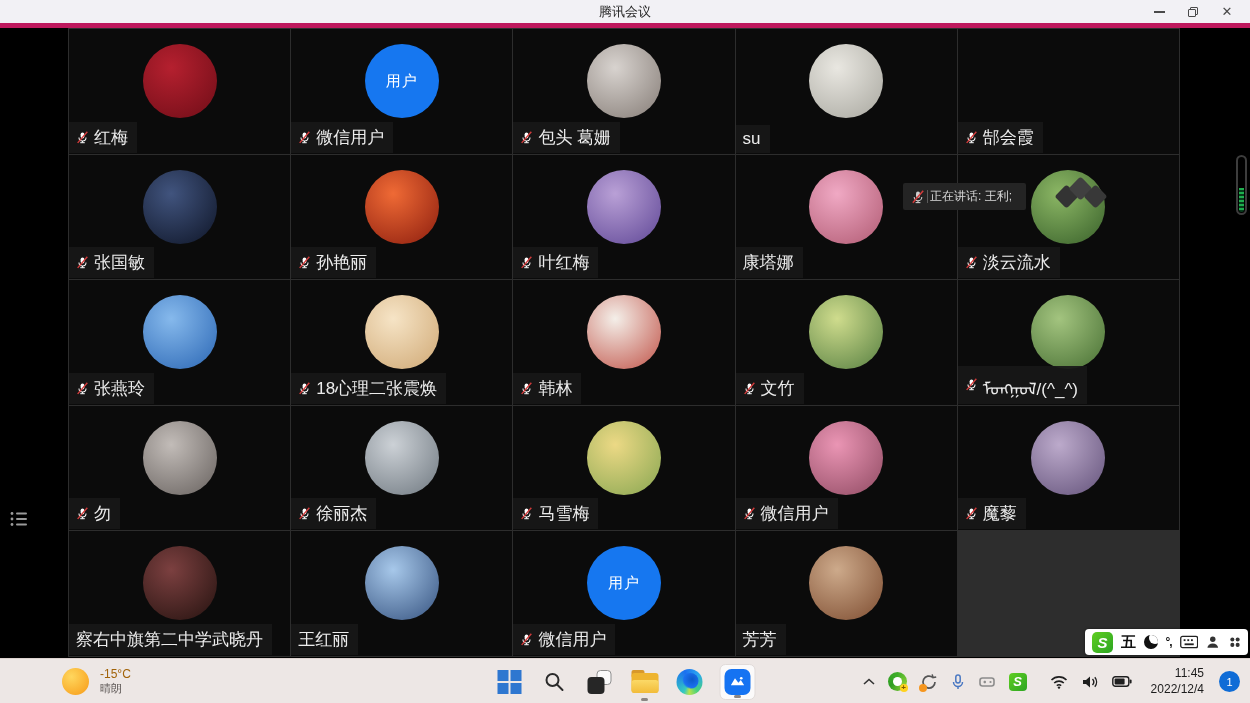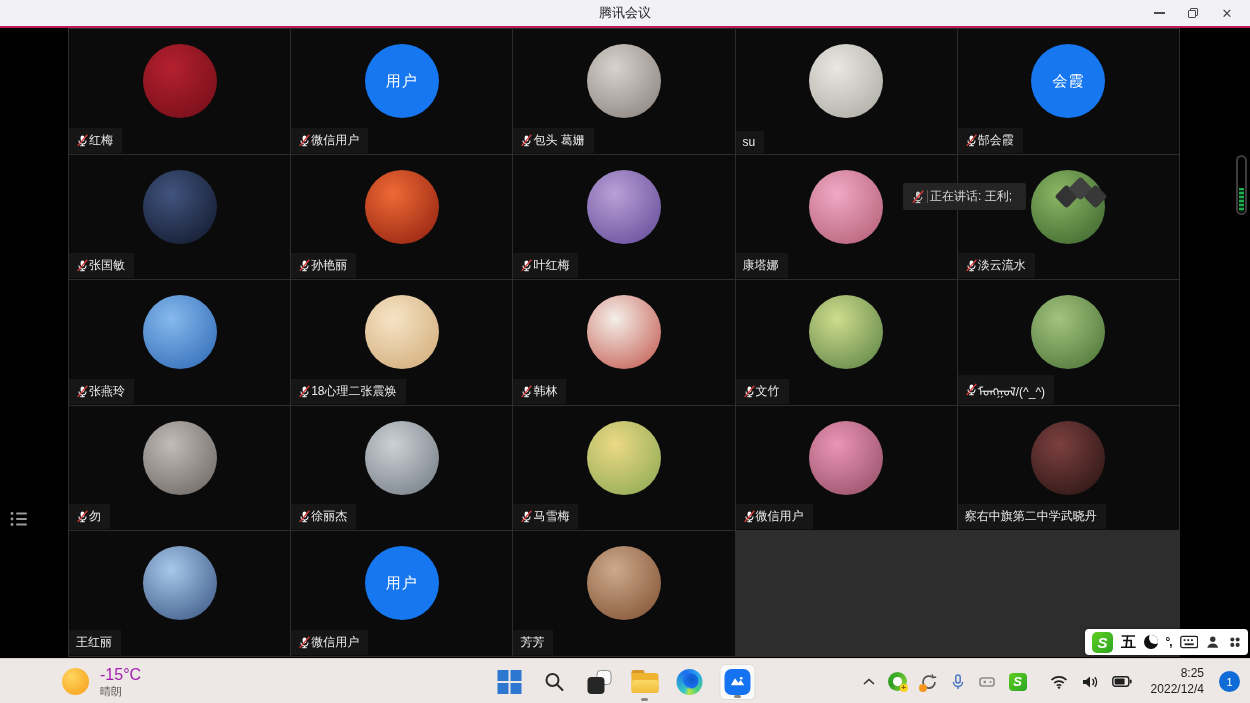--- a/index.html
+++ b/index.html
@@ -1,42 +1,42 @@
 <!DOCTYPE html>
 <html><head>
 <meta charset="utf-8">
 <style>
   * { margin:0; padding:0; box-sizing:border-box; }
   html,body { width:1250px; height:703px; overflow:hidden; background:#000;
     font-family:"Liberation Sans","DejaVu Sans",sans-serif; }
 
   
-  .titlebar { position:relative; height:28px; background:#f2f1f5; border-bottom:2px solid #be185d;
+  .titlebar { position:relative; height:28px; background:#f2f1f5; border-bottom:5px solid #be185d;
     display:flex; align-items:center; justify-content:center; }
   .title { font-size:13px; color:#1f1f1f; }
   .win-controls { position:absolute; right:6px; top:0; height:100%; display:flex; align-items:center; }
   .wc { width:34px; height:26px; display:flex; align-items:center; justify-content:center;
     color:#4a4a4a; font-size:13px; cursor:default; }
   .wc .min-glyph { display:block; width:11px; height:2px; background:#4a4a4a; }
   .restore-glyph { position:relative; width:10px; height:10px; }
   .restore-glyph i { position:absolute; display:block; border:1.4px solid #4a4a4a; border-radius:1px; }
   .restore-glyph i.back { width:8px; height:8px; right:0; top:0; }
   .restore-glyph i.front { width:8px; height:8px; left:0; bottom:0; background:#f2f1f5; }
 
   
   .stage { position:relative; width:1250px; height:630px; background:#000; }
   .grid { position:absolute; left:68px; top:0; width:1112px; height:629px;
     display:grid; grid-template-columns:repeat(5,1fr); grid-template-rows:repeat(5,1fr);
     gap:1px; background:#2d2d2d; border:1px solid #2d2d2d; }
   .tile { position:relative; background:#0b0b0b; display:flex; justify-content:center; overflow:hidden; }
   .avatar { width:74px; height:74px; border-radius:50%; margin-top:15px; flex:0 0 auto; }
   .avatar-text { display:flex; align-items:center; justify-content:center;
     color:#fff; font-size:15px; letter-spacing:1px; }
-  .name-tag { position:absolute; left:0; bottom:1px; display:flex; align-items:center; 
-    background:rgba(24,24,24,.93); padding:4px 9px 4px 7px; font-size:12px; color:#ececec;
+  .name-tag { position:absolute; left:0; bottom:1px; display:flex; align-items:center; gap:5px;
+    background:rgba(24,24,24,.93); padding:4px 9px 4px 7px; font-size:17px; color:#ececec;
     max-width:96%; white-space:nowrap; overflow:hidden;justify-content:flex-end; }
   .name-tag svg { flex:0 0 auto; }
 
   
   .speak-tooltip { position:absolute; left:903px; top:155px; height:27px; z-index:6;
     display:flex; align-items:center; gap:2px; background:#242424; border-radius:2px;
     padding:0 14px 0 8px; color:#d9d9d9; font-size:12px; }
   .speak-tooltip .divider { width:1px; height:13px; background:#5a5a5a; }
 
   
@@ -70,21 +70,21 @@
     background:#fff; left:5px; top:-3px; }
   .ime-punct { font-size:12px; font-weight:700; color:#111; letter-spacing:-1px; }
 
   
   .taskbar { position:absolute; left:0; top:658px; width:1250px; height:45px;
     background:#ede7e5; border-top:1px solid #ddd2cf; }
   .weather { position:absolute; left:62px; top:0; height:45px; display:flex; align-items:center; gap:11px; }
   .sun { width:27px; height:27px; border-radius:50%;
     background:radial-gradient(circle at 35% 32%,#ffd75e,#f79a16); }
   .weather-text { line-height:1.25; }
-  .weather-temp { font-size:16px; color:#a21caf; }
+  .weather-temp { font-size:12px; color:#a16207; }
   .weather-cond { font-size:11px; color:#5e5856; }
 
   .center-icons { position:absolute; left:50%; top:0; transform:translateX(-50%); height:45px;
     display:flex; align-items:center; gap:15px; }
   .task-icon { position:relative; width:30px; height:30px; display:flex; align-items:center;
     justify-content:center; border-radius:6px; }
   .task-icon.active-box { width:36px; height:36px; background:#fbfafa; border:1px solid #e1dbd9; }
   .run-dash::after { content:""; position:absolute; bottom:-4px; left:50%; transform:translateX(-50%);
     width:7px; height:3px; border-radius:2px; background:#8b8583; }
   .active-box.run-dash::after { bottom:1px; }
@@ -194,21 +194,20 @@
     </div>
   </div>
       <div class="tile">
     <div class="avatar" style="background: radial-gradient(circle at 38% 32%, rgb(233, 231, 225), rgb(168, 167, 159));"></div>
     <div class="name-tag">
 
       <span>su</span>
     </div>
   </div>
       <div class="tile">
-    <div class="avatar avatar-text" style="background: rgb(22, 119, 240);">会霞</div>
     <div class="name-tag">
       <svg viewBox="0 0 14 14" width="13" height="13">
         <rect x="5" y="1.5" width="4" height="6.5" rx="2" fill="#fff"></rect>
         <path d="M3.2 7 a3.8 3.8 0 0 0 7.6 0" fill="none" stroke="#fff" stroke-width="1.1"></path>
         <line x1="7" y1="10.8" x2="7" y2="12.3" stroke="#fff" stroke-width="1.1"></line>
         <line x1="4.6" y1="12.6" x2="9.4" y2="12.6" stroke="#fff" stroke-width="1.1"></line>
         <line x1="1.8" y1="12.8" x2="12.2" y2="0.8" stroke="#d43c3c" stroke-width="1.5"></line>
       </svg>
       <span>郜会霞</span>
     </div>
@@ -380,20 +379,33 @@
     <div class="avatar" style="background: radial-gradient(circle at 38% 32%, rgb(234, 149, 180), rgb(143, 74, 98));"></div>
     <div class="name-tag">
       <svg viewBox="0 0 14 14" width="13" height="13">
         <rect x="5" y="1.5" width="4" height="6.5" rx="2" fill="#fff"></rect>
         <path d="M3.2 7 a3.8 3.8 0 0 0 7.6 0" fill="none" stroke="#fff" stroke-width="1.1"></path>
         <line x1="7" y1="10.8" x2="7" y2="12.3" stroke="#fff" stroke-width="1.1"></line>
         <line x1="4.6" y1="12.6" x2="9.4" y2="12.6" stroke="#fff" stroke-width="1.1"></line>
         <line x1="1.8" y1="12.8" x2="12.2" y2="0.8" stroke="#d43c3c" stroke-width="1.5"></line>
       </svg>
       <span>微信用户</span>
+    </div>
+  </div>
+      <div class="tile">
+    <div class="avatar" style="background: radial-gradient(circle at 38% 32%, rgb(188, 170, 203), rgb(99, 82, 122));"></div>
+    <div class="name-tag">
+      <svg viewBox="0 0 14 14" width="13" height="13">
+        <rect x="5" y="1.5" width="4" height="6.5" rx="2" fill="#fff"></rect>
+        <path d="M3.2 7 a3.8 3.8 0 0 0 7.6 0" fill="none" stroke="#fff" stroke-width="1.1"></path>
+        <line x1="7" y1="10.8" x2="7" y2="12.3" stroke="#fff" stroke-width="1.1"></line>
+        <line x1="4.6" y1="12.6" x2="9.4" y2="12.6" stroke="#fff" stroke-width="1.1"></line>
+        <line x1="1.8" y1="12.8" x2="12.2" y2="0.8" stroke="#d43c3c" stroke-width="1.5"></line>
+      </svg>
+      <span>魔藜</span>
     </div>
   </div>
       <div class="tile">
     <div class="avatar" style="background: radial-gradient(circle at 38% 32%, rgb(124, 64, 64), rgb(36, 18, 15));"></div>
     <div class="name-tag">
 
       <span>察右中旗第二中学武晓丹</span>
     </div>
   </div>
       <div class="tile">
@@ -586,18 +598,18 @@
       </svg>
     </div>
     <div class="tray-item">
       <svg viewBox="0 0 20 11" width="20" height="11">
         <rect x="0.8" y="0.8" width="16" height="9.4" rx="2.5" fill="none" stroke="#1f1f1f" stroke-width="1.4"></rect>
         <rect x="2.6" y="2.6" width="10" height="5.8" rx="1" fill="#1f1f1f"></rect>
         <rect x="17.6" y="3.4" width="2" height="4.2" rx="1" fill="#1f1f1f"></rect>
       </svg>
     </div>
     <div class="clock">
-      <div>8:25</div>
+      <div>11:45</div>
       <div>2022/12/4</div>
     </div>
     <div class="badge">1</div>
   </div>
 </div>
 
 </body></html>

